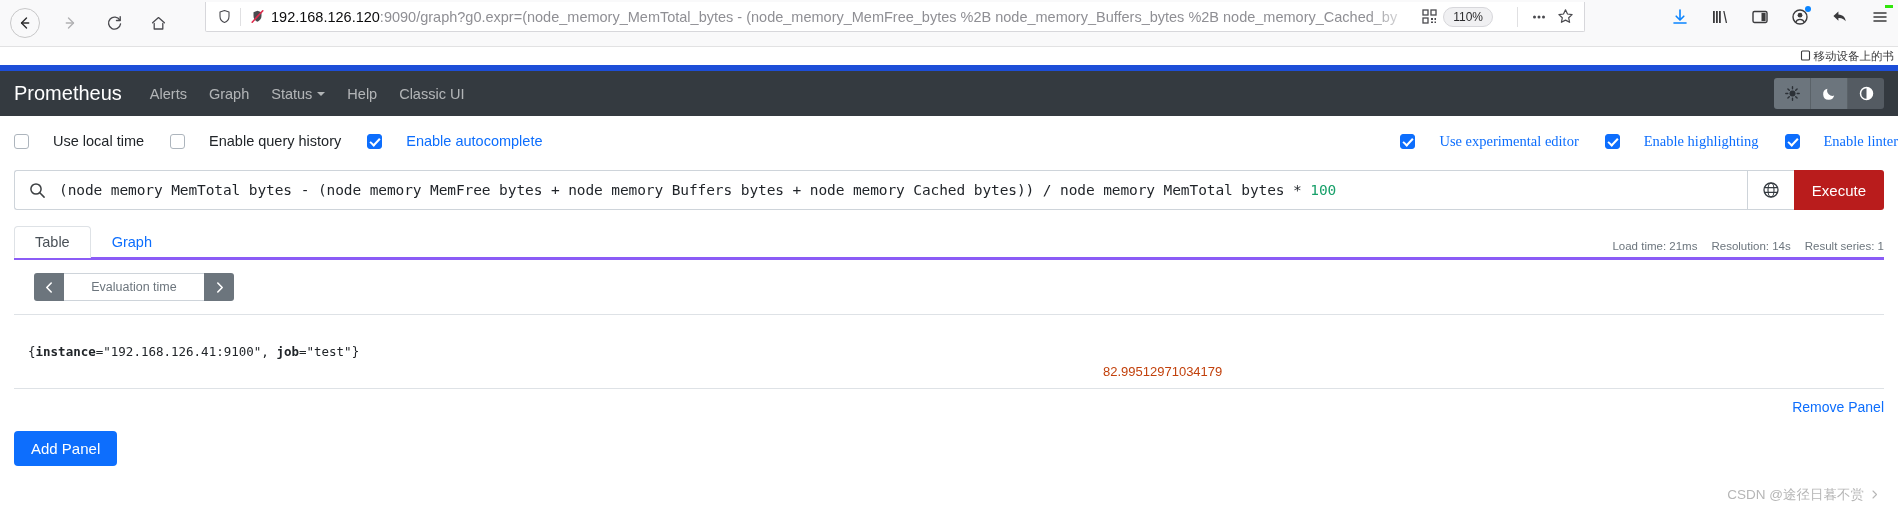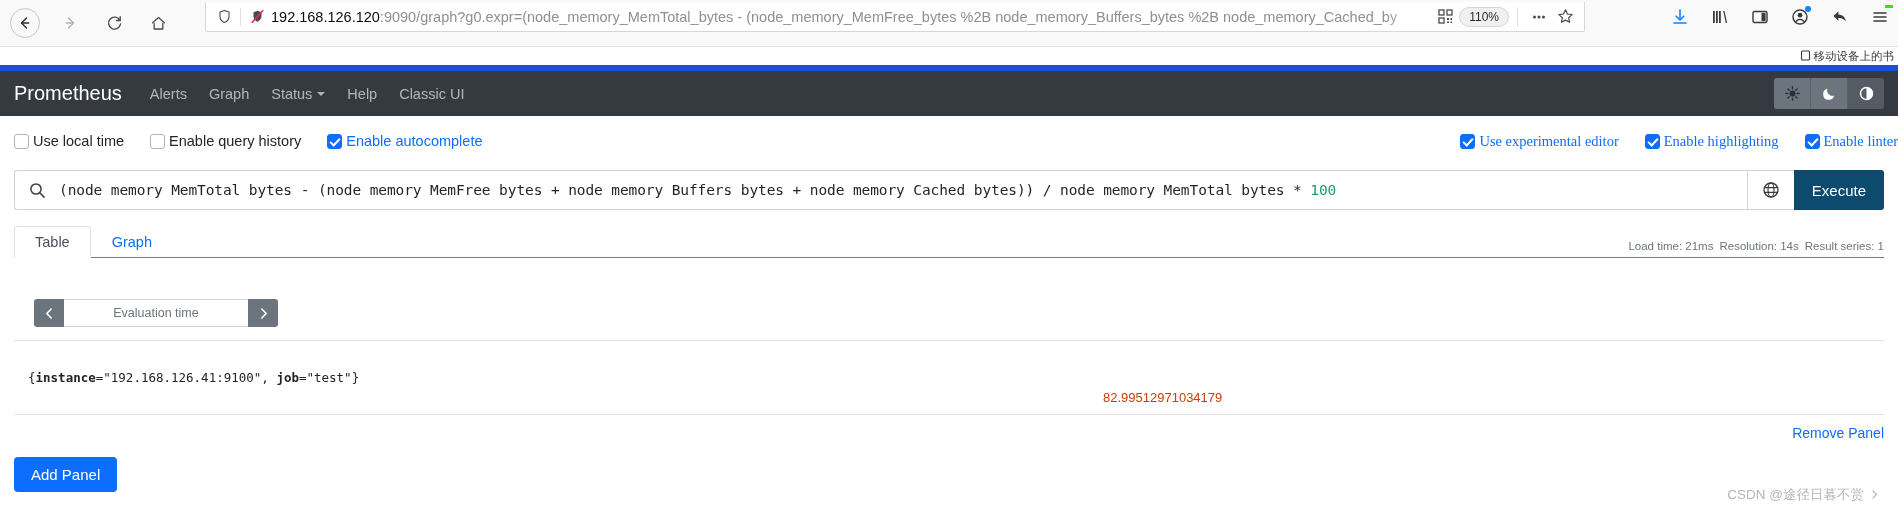--- a/index.html
+++ b/index.html
@@ -96,21 +96,21 @@
     align-items: center;
   }
   .zoom-badge {
     flex: 0 0 auto;
     border: 1px solid #d7d7db;
     border-radius: 11px;
     font-size: 12px;
     color: #2b2b2d;
     padding: 2px 9px;
     background: #f0f0f2;
-    margin-right: 8px;
+    margin-right: 24px;
   }
   .url-divider {
     width: 1px;
     height: 20px;
     background: #e0e0e2;
     margin-right: 8px;
     flex: 0 0 auto;
   }
   .url-btn {
     flex: 0 0 auto;
@@ -237,21 +237,21 @@
     display: flex;
     align-items: center;
     padding: 12px 14px 8px 14px;
     font-size: 14.5px;
     position: relative;
     height: 26px;
   }
   .opt {
     display: flex;
     align-items: center;
-    gap: 4px;
+    gap: 24px;
     margin-right: 26px;
     white-space: nowrap;
   }
   .opt-right-group {
     position: absolute;
     right: 0px;
     display: flex;
     align-items: center;
   }
   .opt-right-group .opt { margin-right: 0; margin-left: 26px; font-family: Liberation Serif, serif; }
@@ -320,36 +320,36 @@
     border: 1px solid #ced4da;
     border-right: none;
     background: #fff;
     display: flex;
     align-items: center;
     justify-content: center;
     color: #343a40;
     flex: 0 0 auto;
   }
   .execute-btn {
-    background: #0c4a6e;
+    background: #b91c1c;
     color: #fff;
     font-size: 15px;
     display: flex;
     align-items: center;
     justify-content: center;
     padding: 0 18px;
     border-radius: 0 3px 3px 0;
     flex: 0 0 auto;
     white-space: nowrap;
   }
 
   
   .tabs-wrap {
     margin: 14px 14px 0 14px;
-    border-bottom: 1px solid #8b5cf6;
+    border-bottom: 3px solid #8b5cf6;
     display: flex;
     align-items: flex-end;
     position: relative;
     height: 33px;
   }
   .tab {
     padding: 7px 20px;
     font-size: 14.5px;
     border: 1px solid transparent;
     border-radius: 4px 4px 0 0;
@@ -360,40 +360,39 @@
   .tab.active {
     background: #fff;
     border-color: #dee2e6 #dee2e6 #fff;
     color: #495057;
   }
   .meta-info {
     position: absolute;
     right: 0;
     bottom: 5px;
     display: flex;
-    gap: 6px;
+    gap: 14px;
     font-size: 11.5px;
     color: #6c757d;
     white-space: nowrap;
     overflow: hidden;
     max-width: 420px;
   }
 
   
   .eval-row {
     padding: 13px 14px 0 34px;
     display: flex;
   }
   .eval-group {
     display: flex;
     height: 28px;
     border-radius: 3px;
     overflow: hidden;
-    width: 244px;
-    margin-top: 28px;
+    width: 200px;
   }
   .eval-arrow {
     width: 30px;
     background: #6c757d;
     color: #fff;
     display: flex;
     align-items: center;
     justify-content: center;
   }
   .eval-input {

